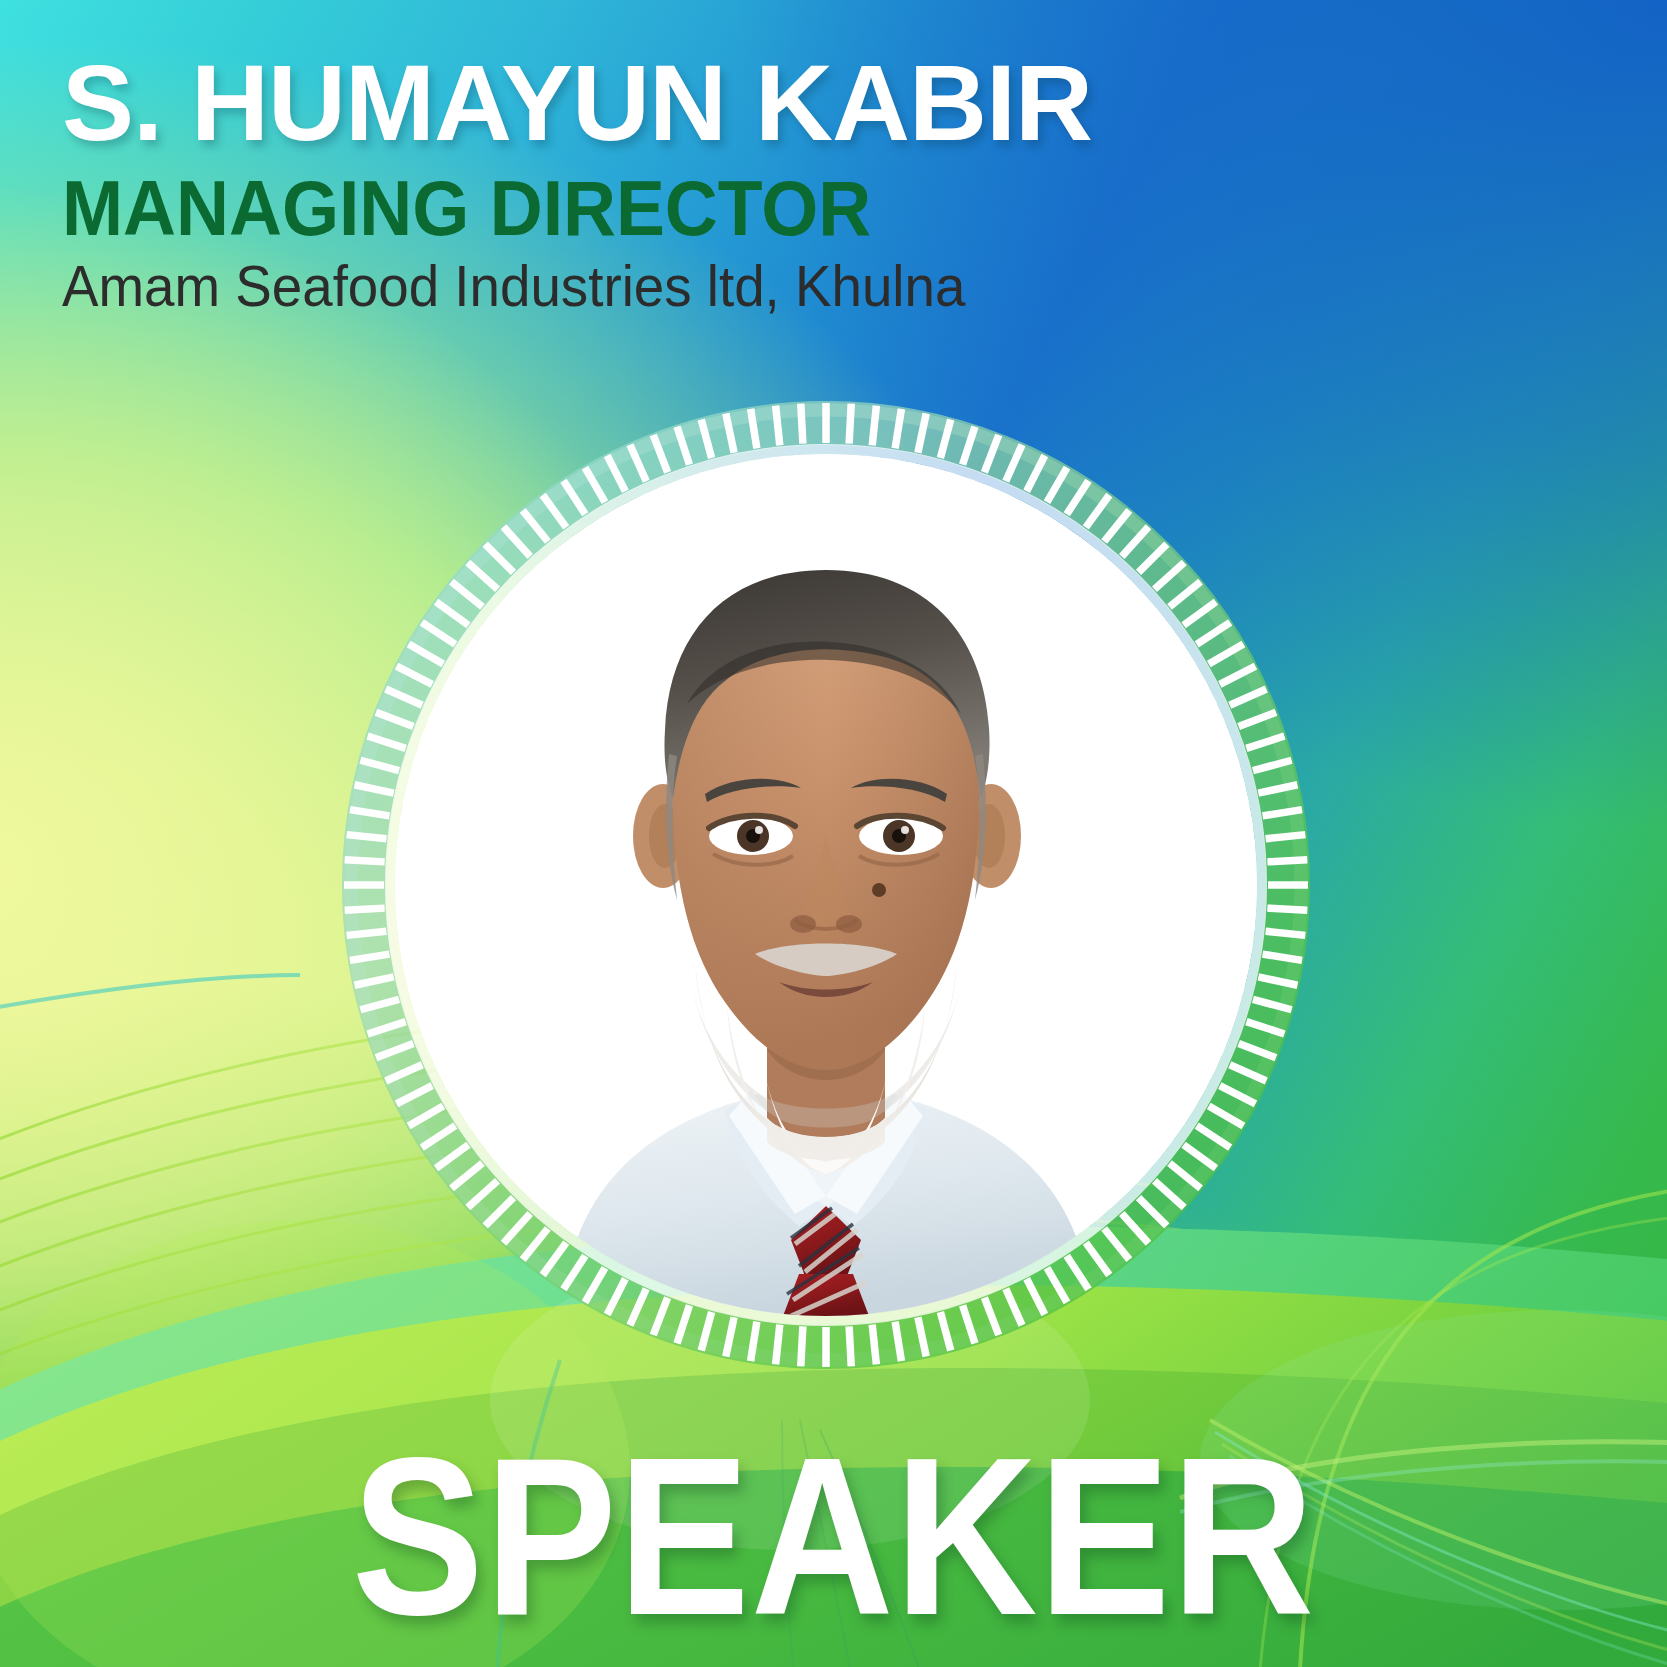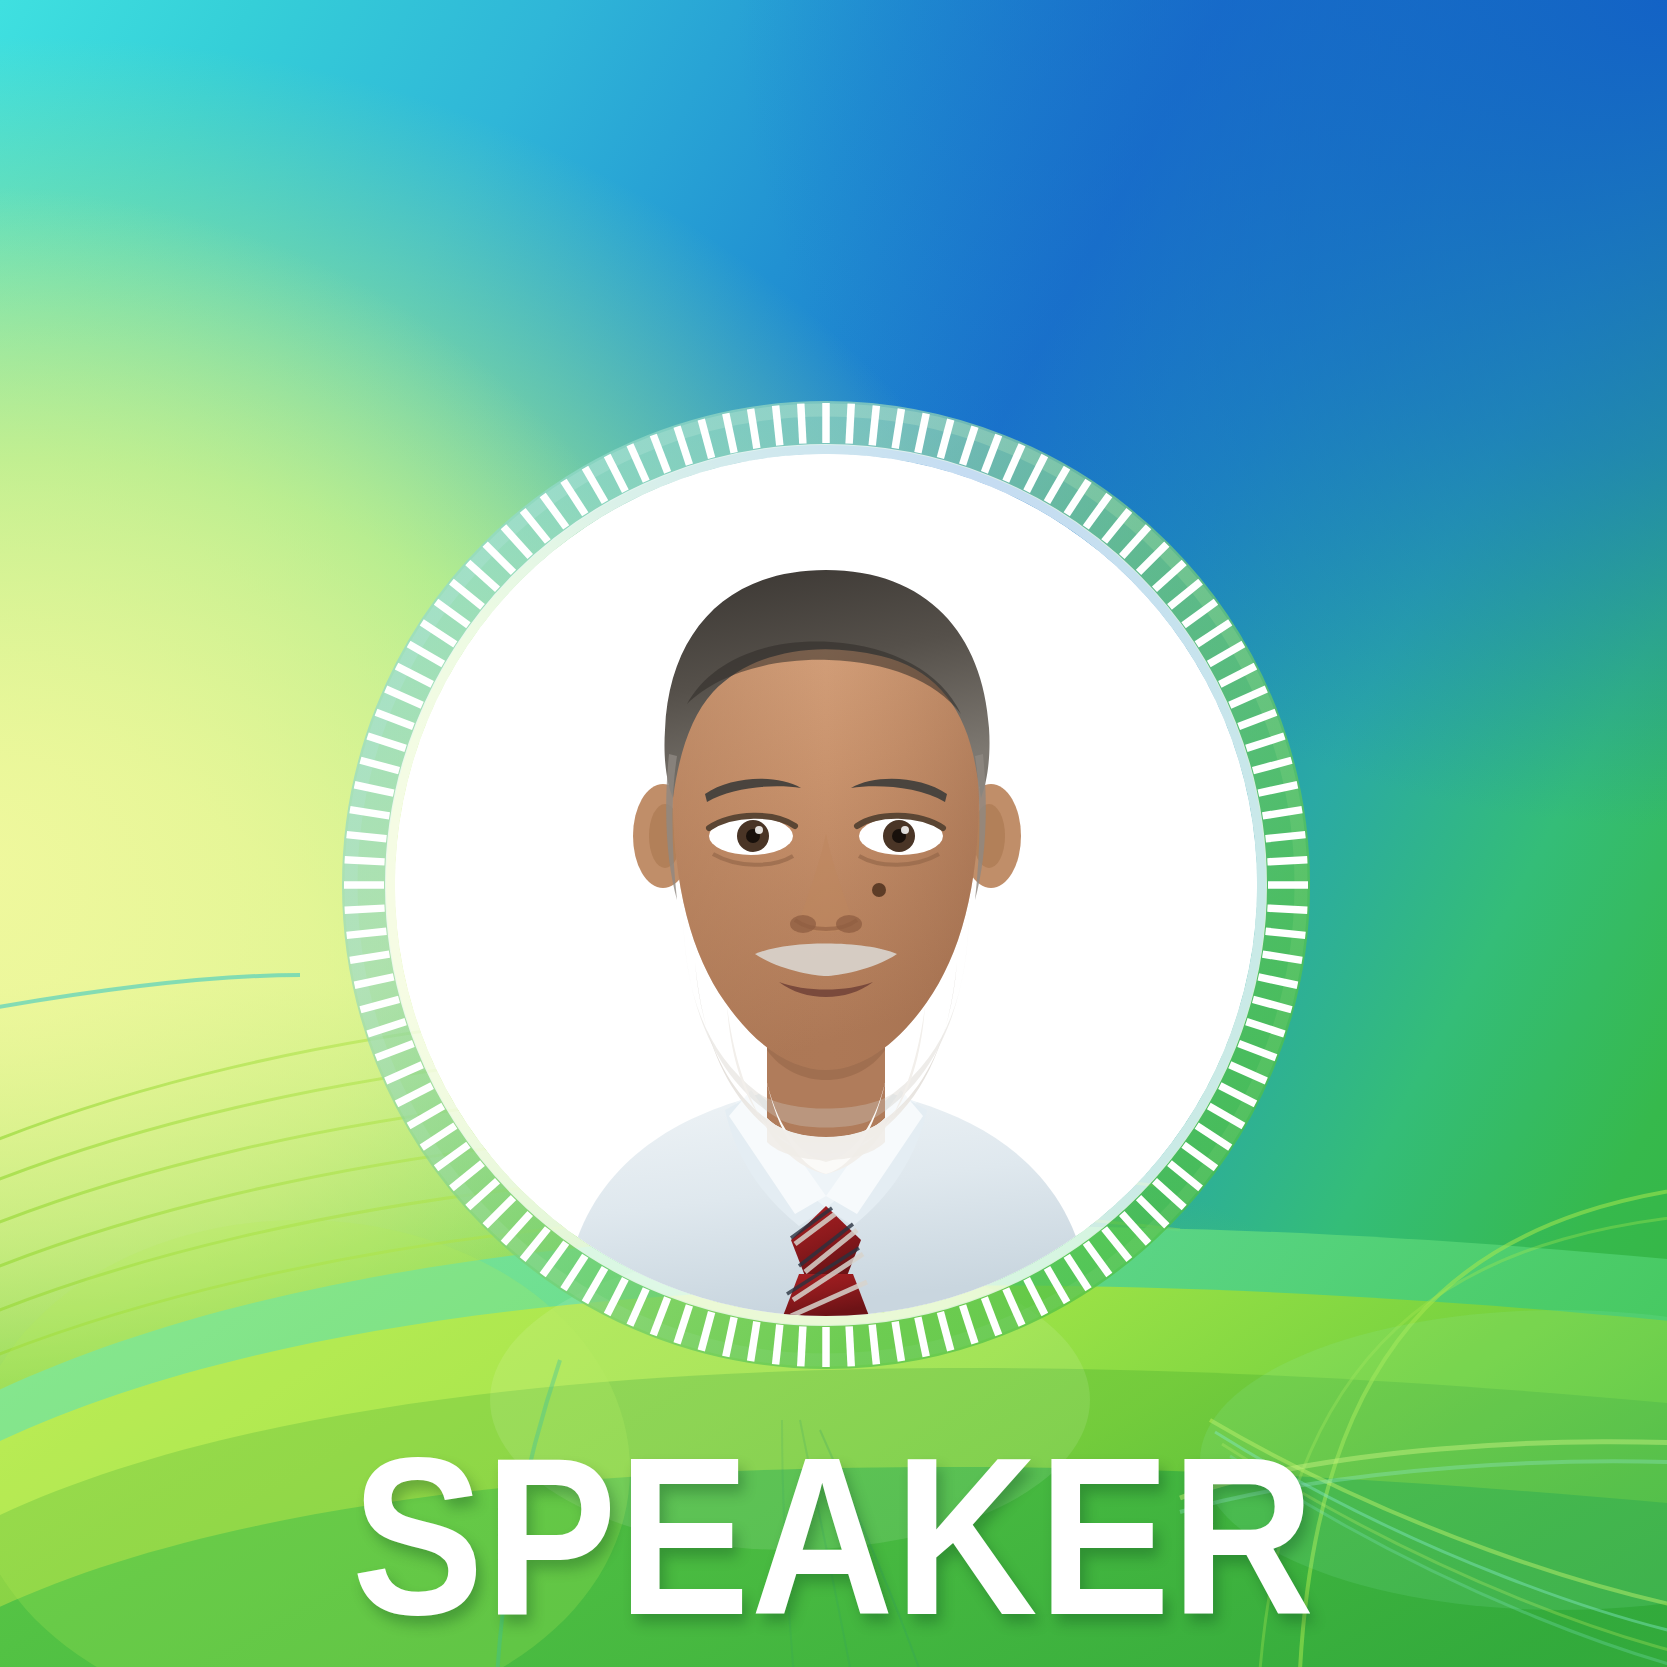--- a/index.html
+++ b/index.html
@@ -213,20 +213,25 @@
       <path d="M 1180 1498 C 1300 1452 1560 1430 1760 1448" stroke="#d4f77a" stroke-opacity="0.45" stroke-width="5"></path>
       <path d="M 1180 1512 C 1320 1470 1580 1450 1760 1468" stroke="#8fe8cc" stroke-opacity="0.35" stroke-width="4"></path>
       <path d="M 820 1430 C 860 1520 900 1610 930 1700" stroke="#2f9d6a" stroke-opacity="0.22" stroke-width="2"></path>
       <path d="M 800 1420 C 820 1520 840 1610 856 1700" stroke="#2f9d6a" stroke-opacity="0.18" stroke-width="2"></path>
       <path d="M 782 1420 C 782 1520 788 1610 796 1700" stroke="#2f9d6a" stroke-opacity="0.15" stroke-width="2"></path>
       <path d="M 560 1360 C 520 1480 500 1590 496 1700" stroke="#33c0a0" stroke-opacity="0.35" stroke-width="4"></path>
     </g>
     <ellipse cx="1560" cy="1460" rx="360" ry="150" fill="#8ff0c0" opacity="0.13"></ellipse>
   </svg>
 
+  <div id="headline-block">
+    <h1 id="speaker-name">S. HUMAYUN KABIR</h1>
+    <h2 id="speaker-role">MANAGING DIRECTOR</h2>
+    <p id="speaker-org">Amam Seafood Industries ltd, Khulna</p>
+  </div>
 
   <div id="portrait-medallion">
 
     <svg id="ring-svg" viewBox="0 0 986 986">
       <defs>
         <linearGradient id="ringGrad" x1="0.05" y1="0.1" x2="0.95" y2="0.95">
           <stop offset="0" stop-color="#8fd9d2" stop-opacity="0.95"></stop>
           <stop offset="0.25" stop-color="#9ad9b8" stop-opacity="0.9"></stop>
           <stop offset="0.5" stop-color="#7bd07a" stop-opacity="0.9"></stop>
           <stop offset="0.78" stop-color="#59c44f" stop-opacity="0.95"></stop>

